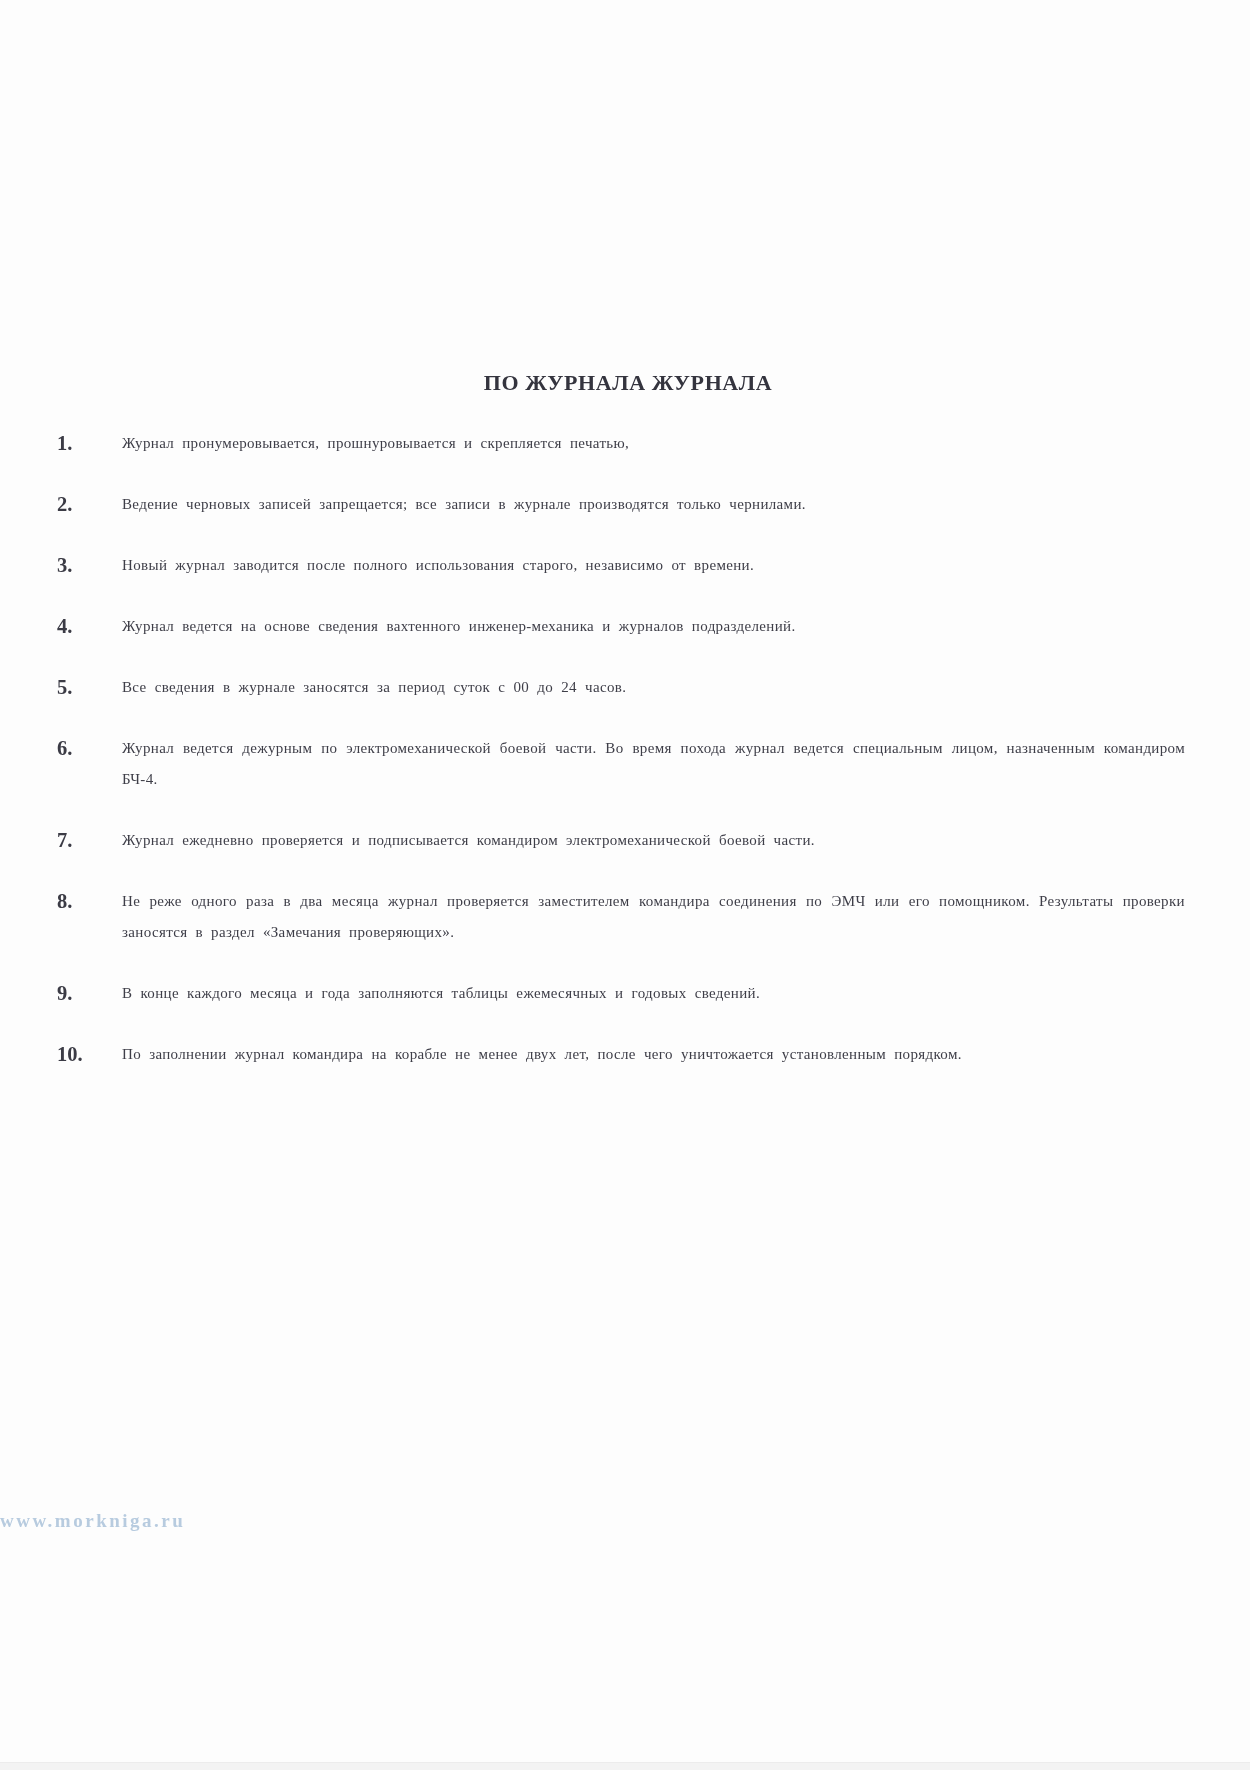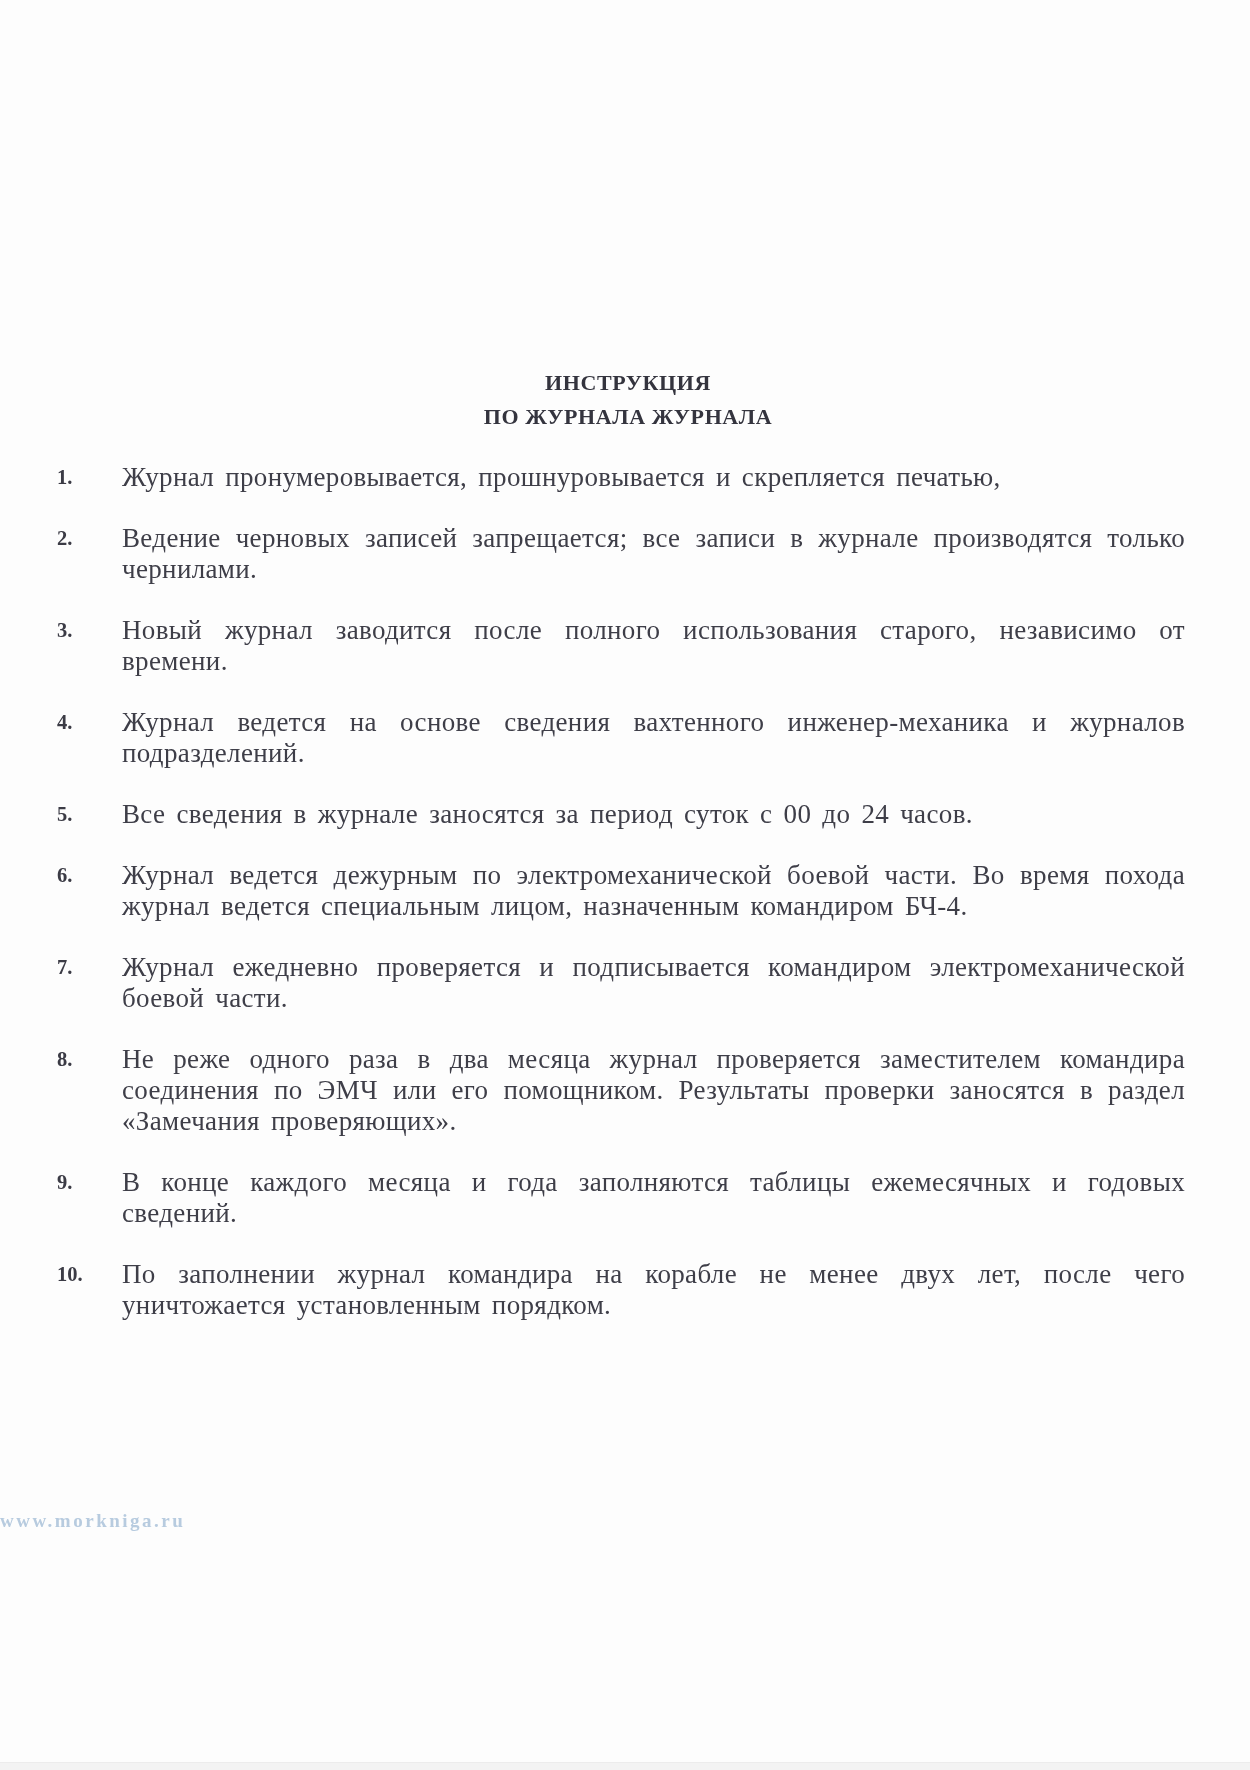--- a/index.html
+++ b/index.html
@@ -48,21 +48,21 @@
   }
   .num {
     flex: 0 0 65px;
     font-size: 20.5px;
     font-weight: bold;
     line-height: 31px;
     color: #3b3b45;
   }
   .txt {
     flex: 1 1 auto;
-    font-size: 27px;
+    font-size: 15px;
     line-height: 31px;
     text-align: justify;
     letter-spacing: 0.35px;
     word-spacing: 4px;
     color: #3e3e48;
   }
   .watermark {
     position: absolute;
     left: 0;
     top: 1510px;
@@ -85,21 +85,20 @@
   }
 </style>
 </head>
 <body>
 
 <div class="page">
 
   <div class="scan-content">
 
     <div class="doc-title">
-      <div>ИНСТРУКЦИЯ</div>
       <div>ПО ЖУРНАЛА ЖУРНАЛА</div>
     </div>
 
     <div class="instr-list">
 
       <div class="row">
         <div class="num">1.</div>
         <div class="txt">Журнал пронумеровывается, прошнуровывается и скрепляется печатью,</div>
       </div>
 

